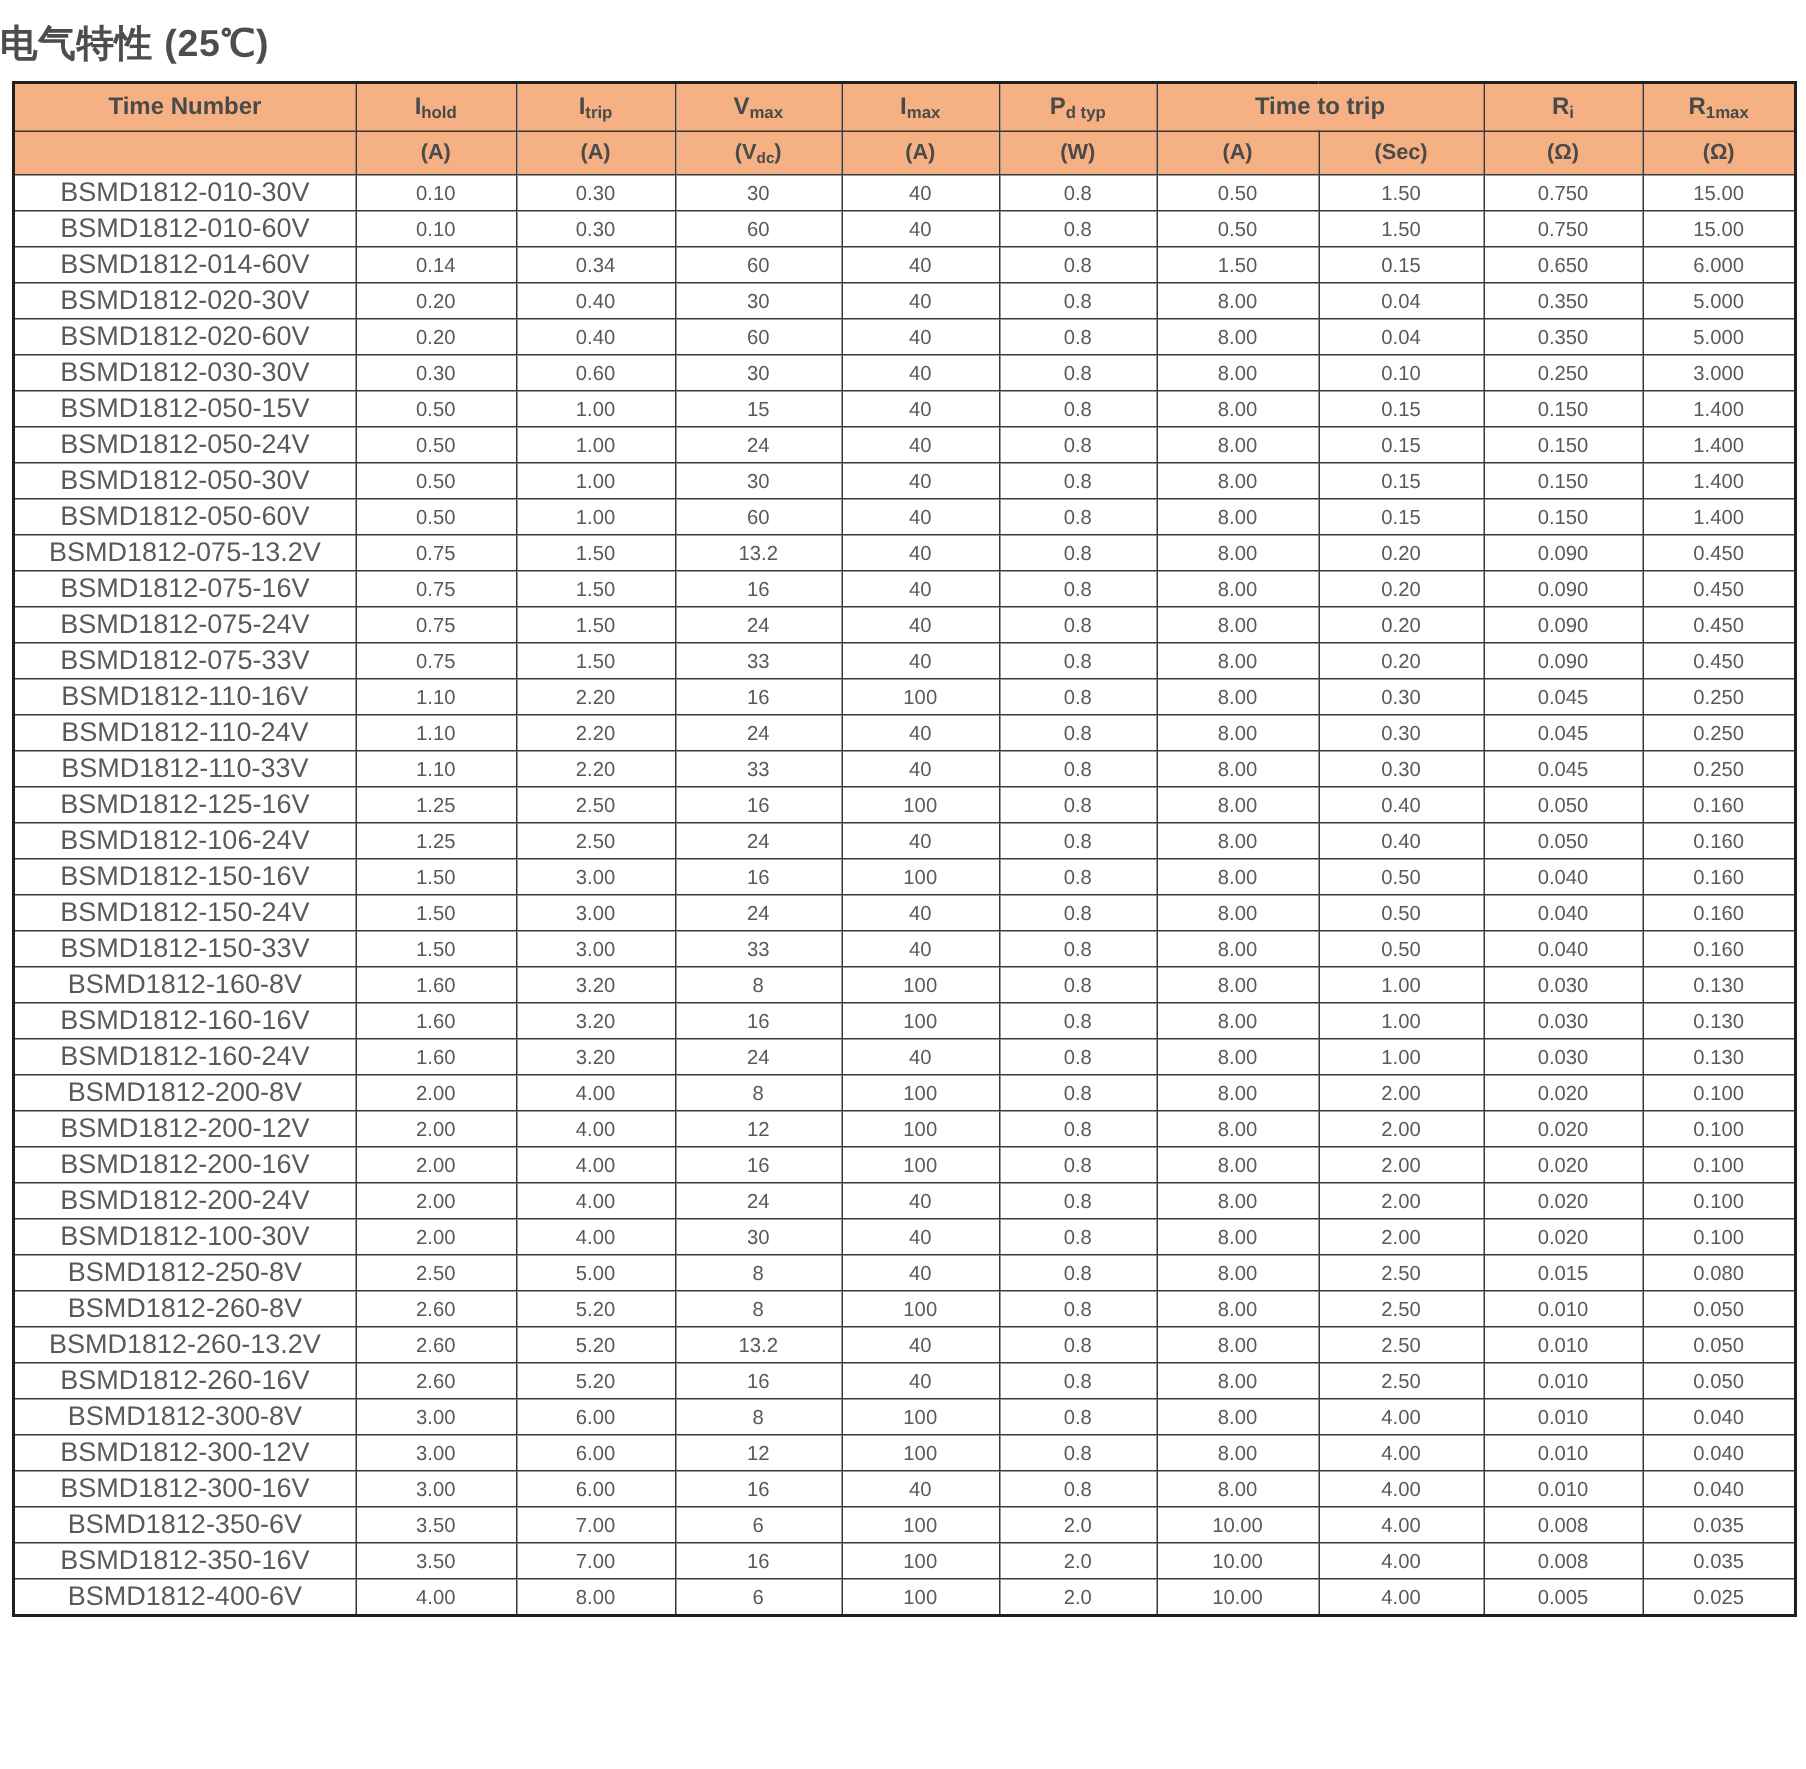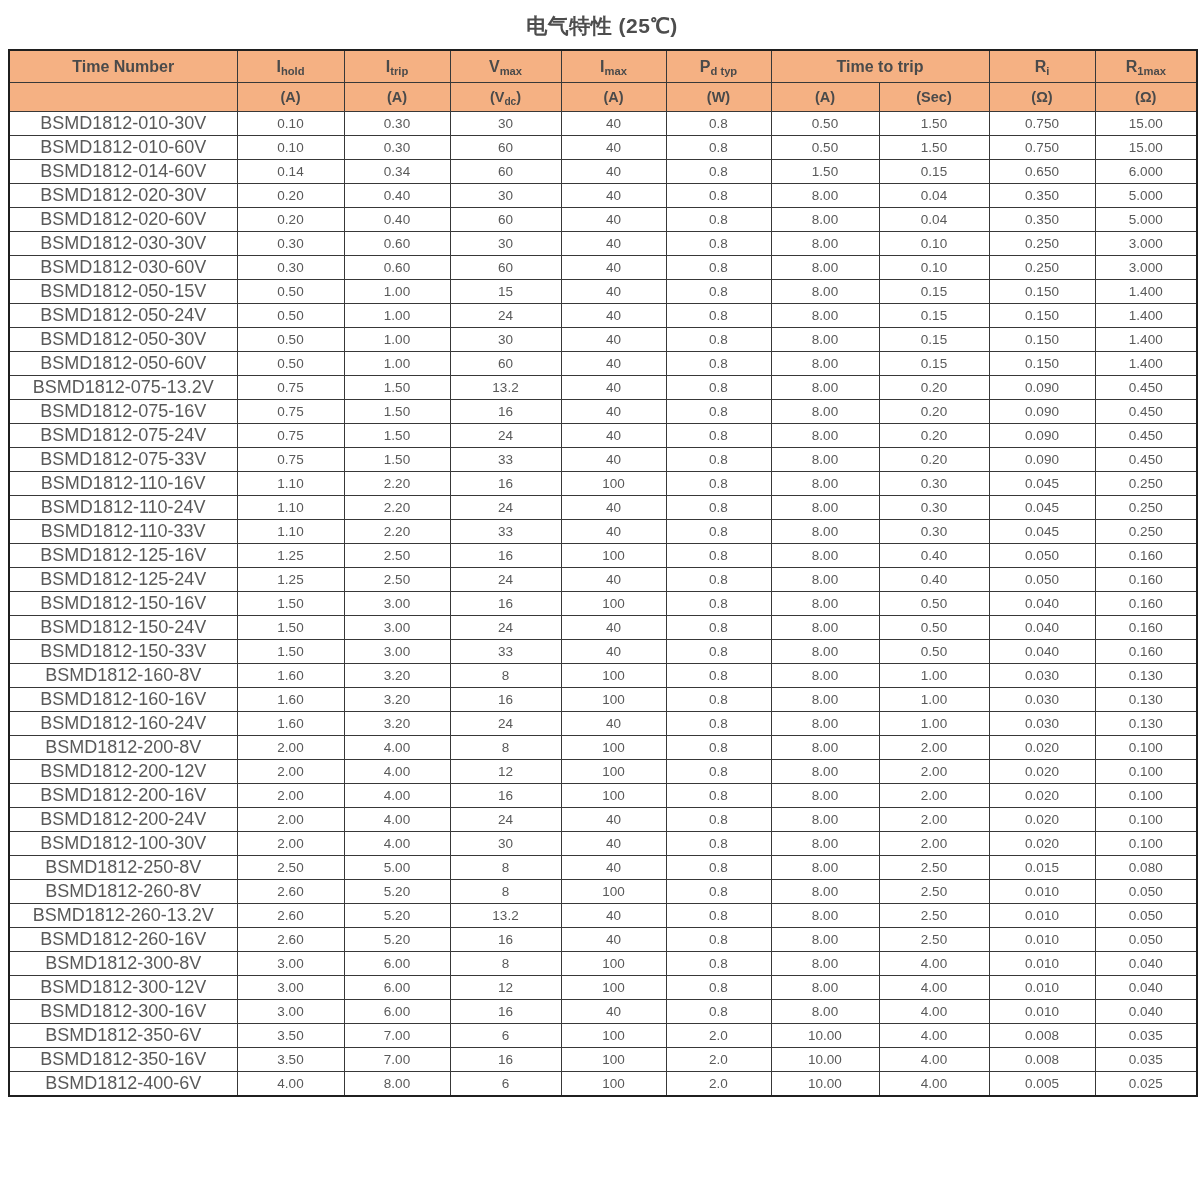--- a/index.html
+++ b/index.html
@@ -9,22 +9,22 @@
     width: 1204px;
     height: 1179px;
     font-family: "Liberation Sans", sans-serif;
   }
   .page {
     width: 1204px;
     height: 1179px;
     overflow: hidden;
   }
   .title {
-    text-align: center;
-    font-size: 21px;
+    text-align: left;
+    font-size: 25px;
     font-weight: bold;
     color: #4d4d4d;
     margin: 0;
     padding: 12px 0 9px 0;
     letter-spacing: 0.5px;
   }
   table.spec {
     border-collapse: collapse;
     table-layout: fixed;
     margin-left: 8px;
@@ -183,32 +183,20 @@
       <td>0.60</td>
       <td>30</td>
       <td>40</td>
       <td>0.8</td>
       <td>8.00</td>
       <td>0.10</td>
       <td>0.250</td>
       <td>3.000</td>
     </tr>
         <tr>
-      <td class="part">BSMD1812-030-60V</td>
-      <td>0.30</td>
-      <td>0.60</td>
-      <td>60</td>
-      <td>40</td>
-      <td>0.8</td>
-      <td>8.00</td>
-      <td>0.10</td>
-      <td>0.250</td>
-      <td>3.000</td>
-    </tr>
-        <tr>
       <td class="part">BSMD1812-050-15V</td>
       <td>0.50</td>
       <td>1.00</td>
       <td>15</td>
       <td>40</td>
       <td>0.8</td>
       <td>8.00</td>
       <td>0.15</td>
       <td>0.150</td>
       <td>1.400</td>
@@ -339,21 +327,21 @@
       <td>2.50</td>
       <td>16</td>
       <td>100</td>
       <td>0.8</td>
       <td>8.00</td>
       <td>0.40</td>
       <td>0.050</td>
       <td>0.160</td>
     </tr>
         <tr>
-      <td class="part">BSMD1812-125-24V</td>
+      <td class="part">BSMD1812-106-24V</td>
       <td>1.25</td>
       <td>2.50</td>
       <td>24</td>
       <td>40</td>
       <td>0.8</td>
       <td>8.00</td>
       <td>0.40</td>
       <td>0.050</td>
       <td>0.160</td>
     </tr>

